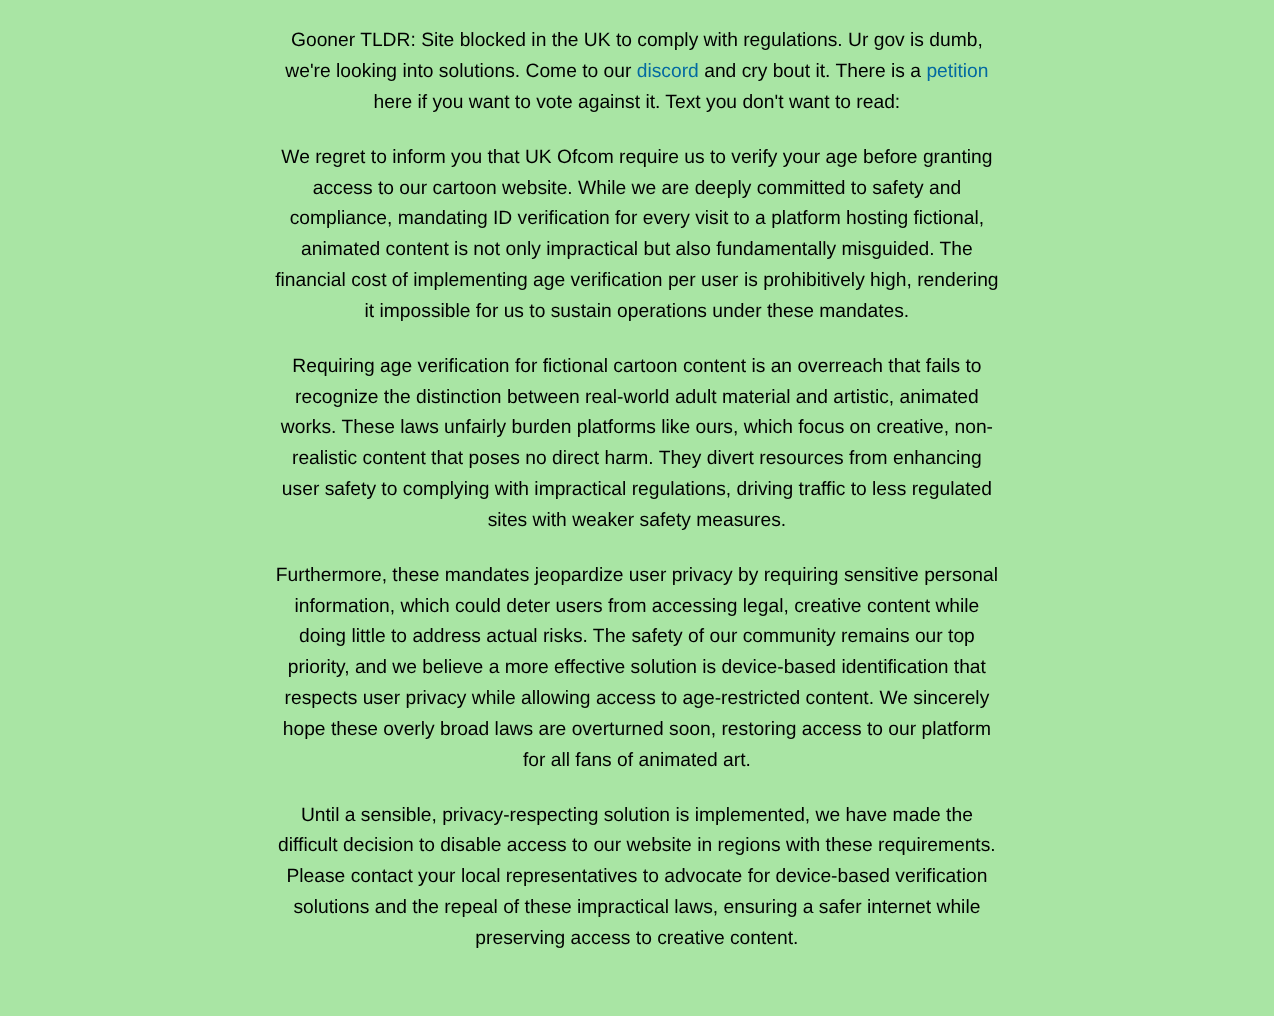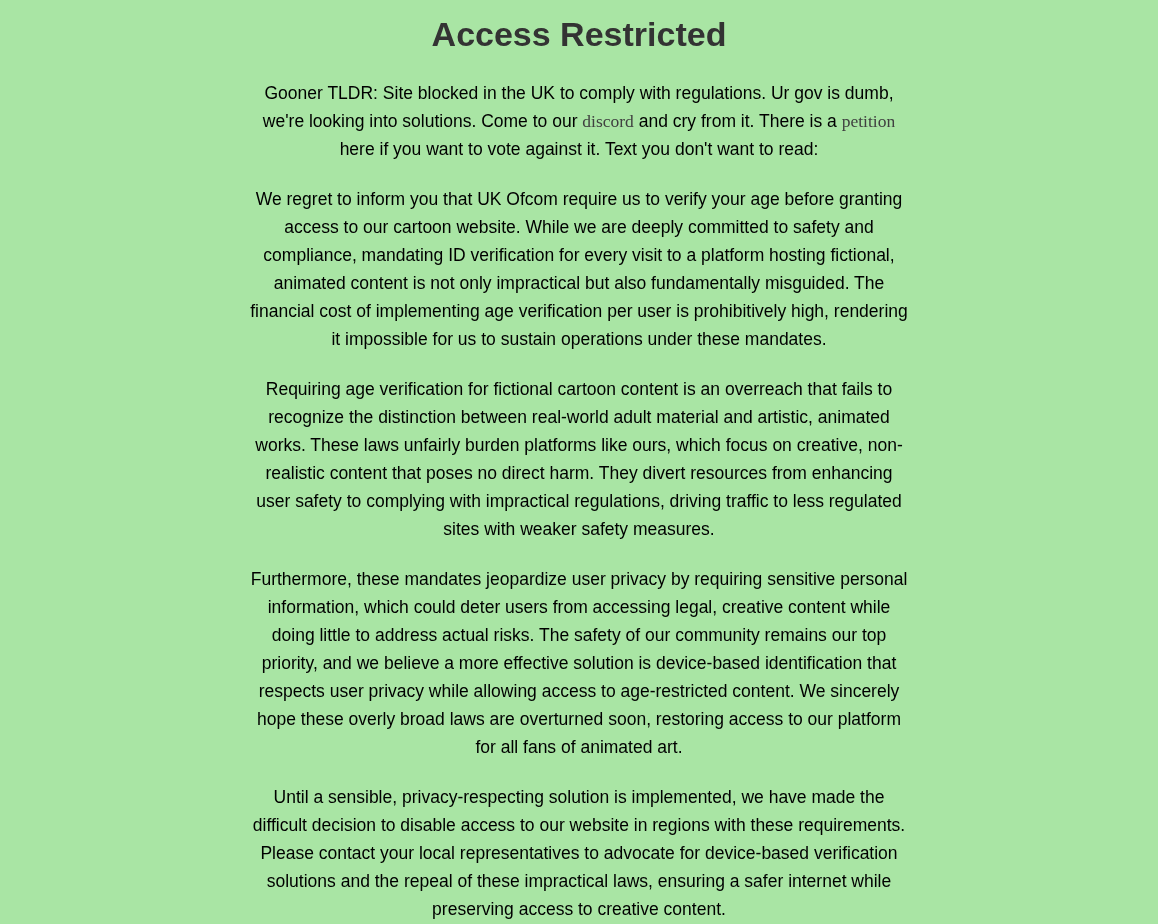--- a/index.html
+++ b/index.html
@@ -29,36 +29,34 @@
     line-height: 1.2;
     margin: 14px 0 24px 0;
   }
   p.body-paragraph {
     margin: 22px 0;
   }
   .tldr-label {
     font-weight: normal;
   }
   a.inline-link {
-    color: #404040;
+    color: #0369a1;
     text-decoration: none;
     cursor: pointer;
-    font-family: Liberation Serif, serif;
   }
 </style>
 </head>
 <body>
 
 <div class="page">
   <div class="container">
 
-    <h1 class="page-title">Access Restricted</h1>
 
     <p class="body-paragraph">
-      <span class="tldr-label">Gooner TLDR:</span><span> Site blocked in the UK to comply with regulations. Ur gov is dumb, we're looking into solutions. Come to our </span><a class="inline-link">discord</a><span> and cry from it. There is a </span><a class="inline-link">petition</a><span> here if you want to vote against it. Text you don't want to read:</span>
+      <span class="tldr-label">Gooner TLDR:</span><span> Site blocked in the UK to comply with regulations. Ur gov is dumb, we're looking into solutions. Come to our </span><a class="inline-link">discord</a><span> and cry bout it. There is a </span><a class="inline-link">petition</a><span> here if you want to vote against it. Text you don't want to read:</span>
     </p>
 
     <p class="body-paragraph">We regret to inform you that UK Ofcom require us to verify your age before granting access to our cartoon website. While we are deeply committed to safety and compliance, mandating ID verification for every visit to a platform hosting fictional, animated content is not only impractical but also fundamentally misguided. The financial cost of implementing age verification per user is prohibitively high, rendering it impossible for us to sustain operations under these mandates.</p>
 
     <p class="body-paragraph">Requiring age verification for fictional cartoon content is an overreach that fails to recognize the distinction between real-world adult material and artistic, animated works. These laws unfairly burden platforms like ours, which focus on creative, non-realistic content that poses no direct harm. They divert resources from enhancing user safety to complying with impractical regulations, driving traffic to less regulated sites with weaker safety measures.</p>
 
     <p class="body-paragraph">Furthermore, these mandates jeopardize user privacy by requiring sensitive personal information, which could deter users from accessing legal, creative content while doing little to address actual risks. The safety of our community remains our top priority, and we believe a more effective solution is device-based identification that respects user privacy while allowing access to age-restricted content. We sincerely hope these overly broad laws are overturned soon, restoring access to our platform for all fans of animated art.</p>
 
     <p class="body-paragraph">Until a sensible, privacy-respecting solution is implemented, we have made the difficult decision to disable access to our website in regions with these requirements. Please contact your local representatives to advocate for device-based verification solutions and the repeal of these impractical laws, ensuring a safer internet while preserving access to creative content.</p>
 

